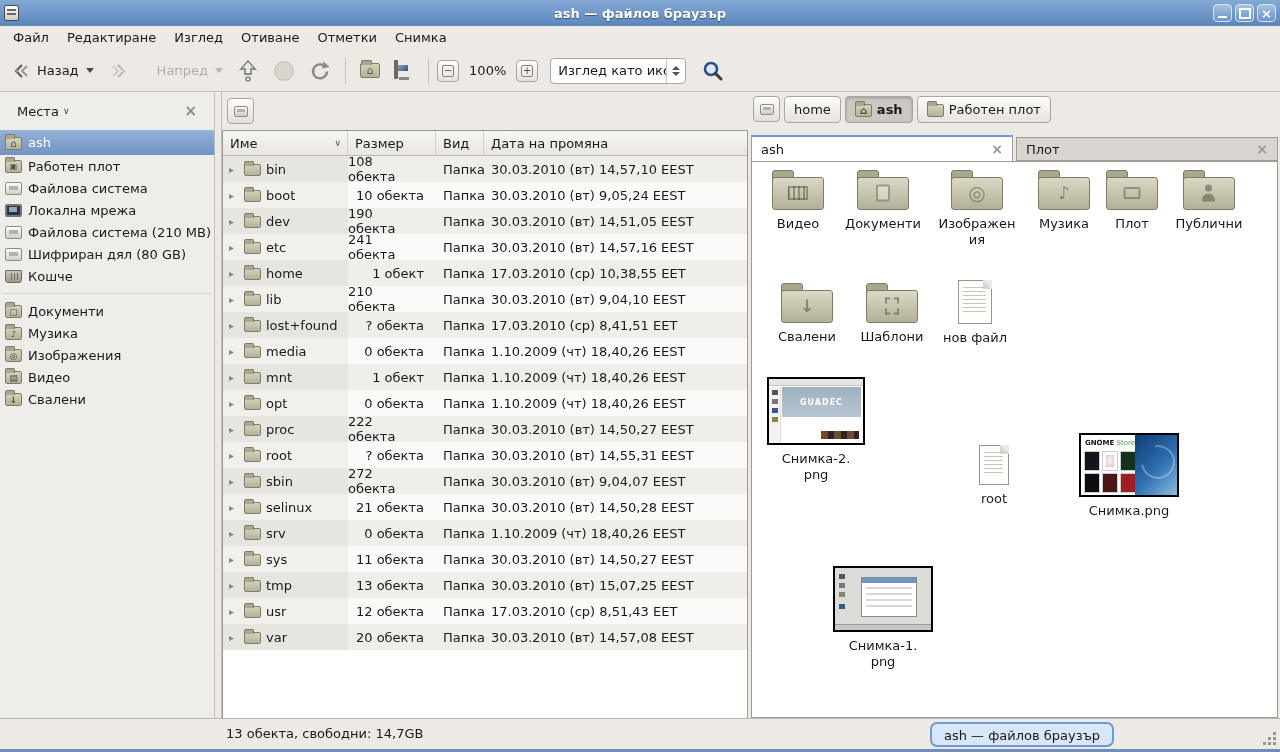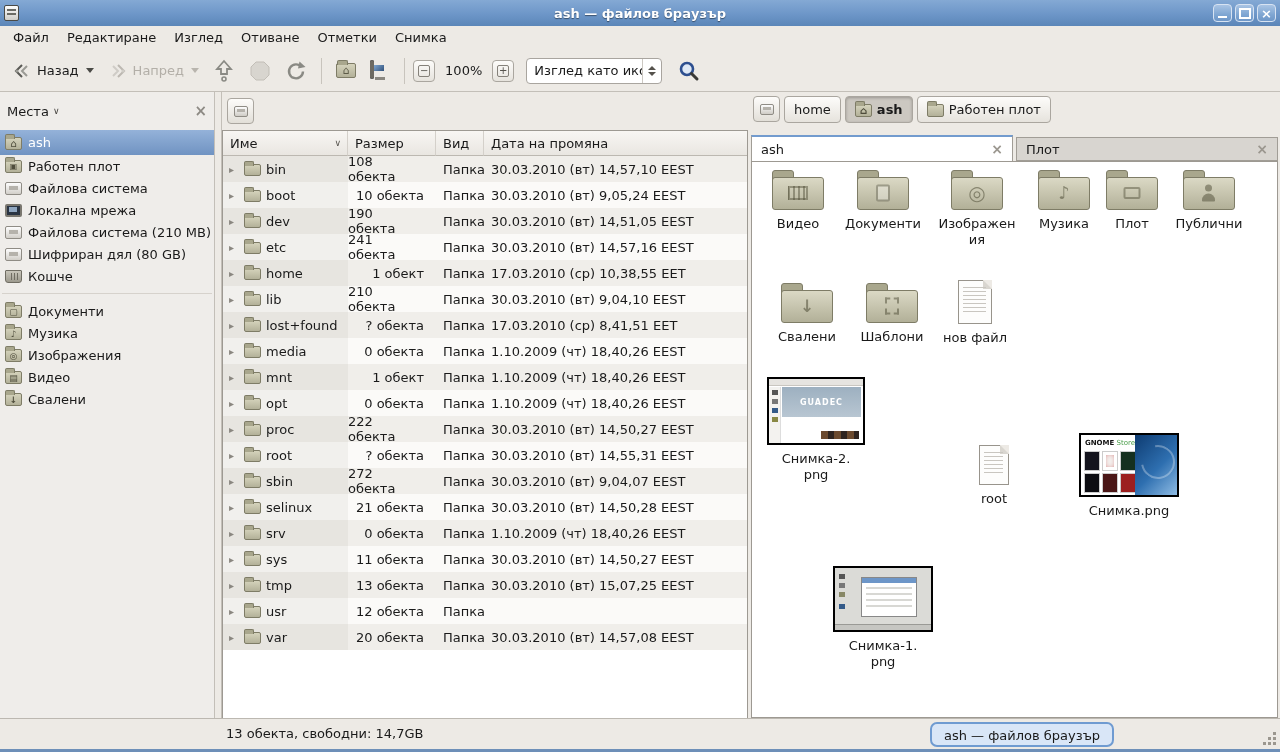--- a/index.html
+++ b/index.html
@@ -19,21 +19,21 @@
   .wb-close { color:#fff; font-weight:bold; font-size:13px; line-height:1; }
 
   
   .menubar { height:24px; background:#edeae5; display:flex; align-items:center; padding-left:4px; }
   .menu-item { padding:0 9px; line-height:24px; cursor:pointer; }
 
   
   .toolbar { height:42px; background:#edeae5; border-bottom:1px solid #c3bfb8; display:flex; align-items:center; padding:0 6px; gap:2px; }
   .tb-btn { display:flex; align-items:center; gap:5px; padding:4px 6px; border-radius:4px; cursor:pointer; }
   .tb-btn.disabled { cursor:default; }
-  .tb-btn.disabled .tb-label { color:#b3afa8; }
+  .tb-btn.disabled .tb-label { color:#b3afa8;margin-left:24px; }
   .tb-label { white-space:nowrap; }
   .dd-arrow { width:0; height:0; border-left:4px solid transparent; border-right:4px solid transparent; border-top:5px solid #4a4a46; margin-left:2px; }
   .disabled .dd-arrow { border-top-color:#b9b5ae; }
   .tb-sep { width:1px; height:26px; background:#c8c4bd; margin:0 6px; }
   .zoom-btn { width:22px; height:22px; border:1px solid #aaa69f; border-radius:4px; background:linear-gradient(#fdfcfa,#e6e3dd); display:flex; align-items:center; justify-content:center; cursor:pointer; }
   .zoom-glyph { width:12px; height:12px; border:1px solid #85817a; border-radius:2px; font-size:10px; line-height:10px; text-align:center; color:#55524c; }
   .zoom-level { padding:0 8px; }
   .combo { width:136px; height:26px; border:1px solid #a9a59f; border-radius:4px; background:#fff; display:flex; align-items:center; margin-left:10px; cursor:pointer; }
   .combo-text { flex:1; padding-left:7px; white-space:nowrap; overflow:hidden; }
   .combo-spin { width:19px; height:100%; border-left:1px solid #ccc8c2; display:flex; flex-direction:column; align-items:center; justify-content:center; gap:2px; }
@@ -48,21 +48,21 @@
   .mini-computer { width:20px; height:18px; position:relative; }
   .mini-computer .scr { width:20px; height:13px; background:#1d2735; border:2px solid #6d6a62; border-radius:2px; }
   .mini-computer .scr::before { content:""; position:absolute; left:4px; top:3px; width:10px; height:6px; background:linear-gradient(135deg,#7fa6d0,#31517a); }
   .mini-computer .base { position:absolute; bottom:0; left:5px; width:10px; height:3px; background:#8a8780; }
 
   
   .main { position:absolute; top:92px; left:0; right:0; height:626px; display:flex; }
 
   
   .sidebar { width:215px; background:#efedea; display:flex; flex-direction:column; border-right:1px solid #c3bfb8; }
-  .sidebar-header { height:38px; display:flex; align-items:center; padding:0 7px; }
+  .sidebar-header { height:38px; display:flex; align-items:center; padding:0 17px; }
   .sb-title { margin-right:4px; }
   .sb-chevron { font-size:9px; color:#44423e; }
   .sb-close { margin-left:auto; color:#8d8a84; font-size:15px; font-weight:bold; cursor:pointer; }
   .sidebar-list { flex:1; }
   .side-item { height:22px; display:flex; align-items:center; gap:6px; padding-left:5px; cursor:pointer; }
   .side-item.selected { height:25px; background:linear-gradient(#94b2d9,#7093c2); color:#fff; }
   .side-item.divided { margin-top:13px; position:relative; }
   .side-item.divided::before { content:""; position:absolute; top:-7px; left:2px; right:2px; height:1px; background:#d6d2cc; }
   .slabel { white-space:nowrap; }
 
@@ -567,20 +567,21 @@
             </div>
 
             <div class="frow odd">
               <div class="cell cname">
                 <span class="expander"></span>
                 <span class="rowfold fold"></span>
                 <span>usr</span>
               </div>
               <div class="cell csize">12 обекта</div>
               <div class="cell ctype">Папка</div>
+              <div class="cell cdate">17.03.2010 (ср) 8,51,43 EET</div>
             </div>
 
             <div class="frow">
               <div class="cell cname">
                 <span class="expander"></span>
                 <span class="rowfold fold"></span>
                 <span>var</span>
               </div>
               <div class="cell csize">20 обекта</div>
               <div class="cell ctype">Папка</div>

